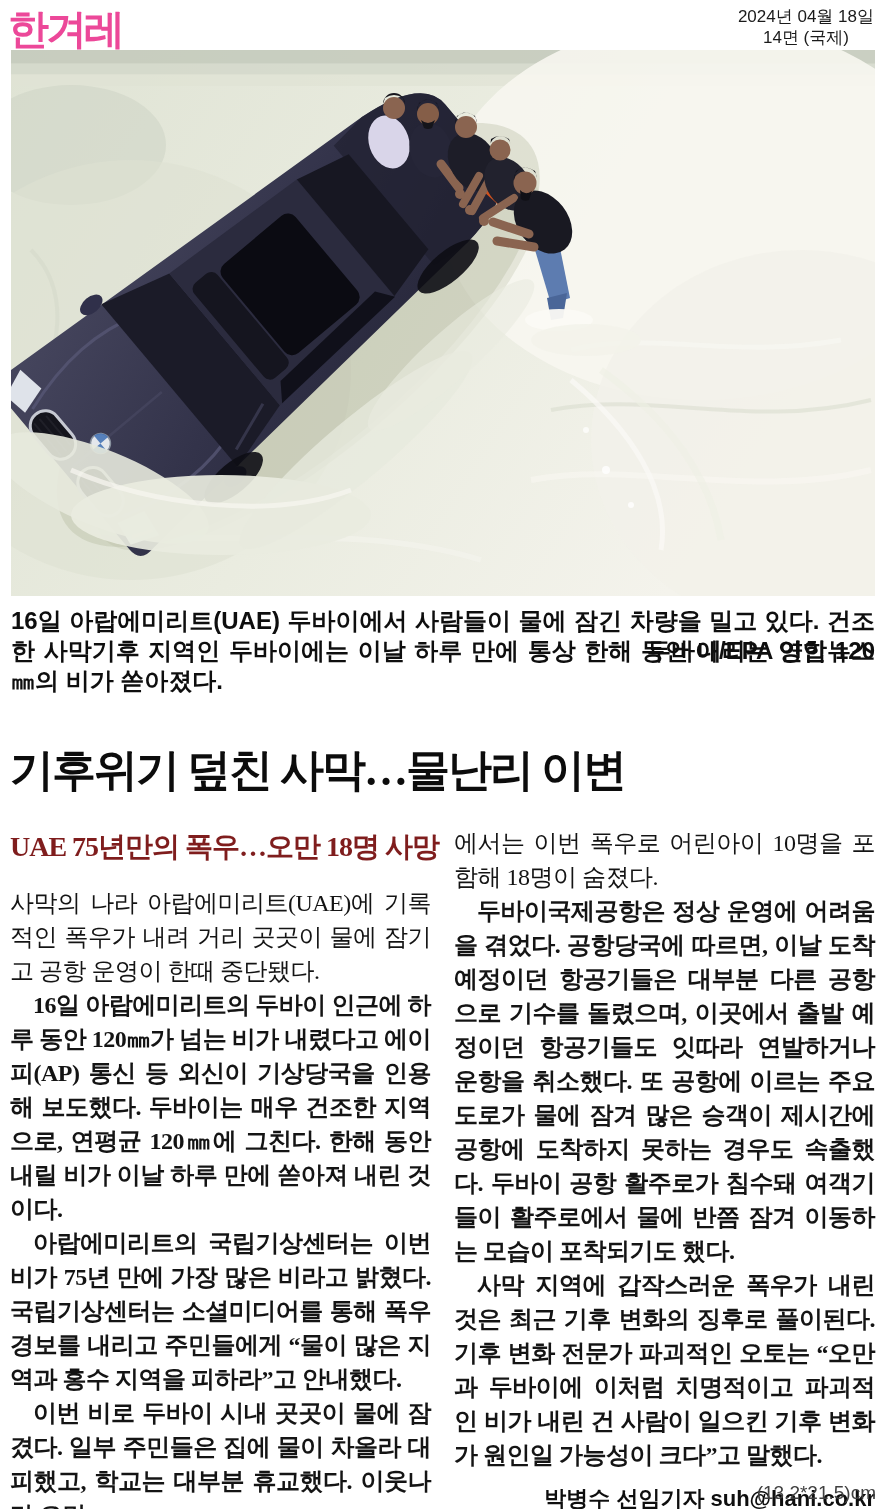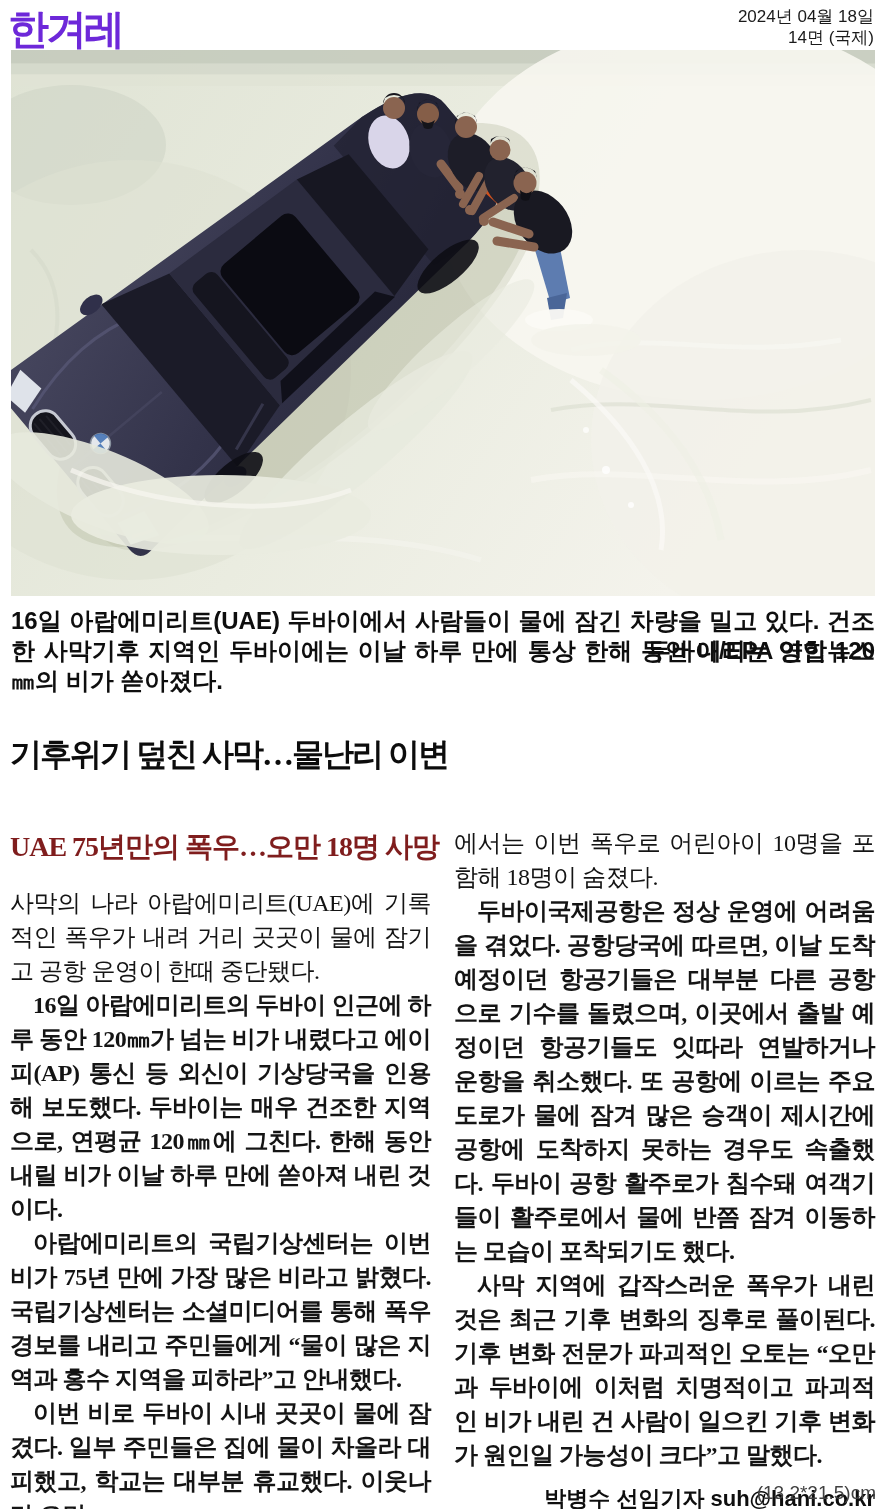--- a/index.html
+++ b/index.html
@@ -1,37 +1,37 @@
 <!DOCTYPE html>
 <html><head>
 <meta charset="utf-8">
 <style>
   html,body{margin:0;padding:0;background:#ffffff;}
   #page{position:relative;width:881px;height:1509px;background:#fff;overflow:hidden;
         font-family:"Liberation Sans","DejaVu Sans",sans-serif;color:#111;}
 
   
   .logo{position:absolute;left:8px;top:2px;font-size:41px;font-weight:900;
-        letter-spacing:-3px;color:#6d28d9;font-family:"DejaVu Sans","Liberation Sans",sans-serif;}
-  .dateblock{position:absolute;right:7px;top:6px;text-align:right;
+        letter-spacing:-3px;color:#ec4899;font-family:"DejaVu Sans","Liberation Sans",sans-serif;}
+  .dateblock{position:absolute;right:7px;top:6px;text-align:center;
              font-size:17px;line-height:21px;color:#1a1a1a;}
 
   
   .photo{position:absolute;left:11px;top:50px;width:864px;height:546px;overflow:hidden;}
 
   
   .caption{position:absolute;left:11px;top:606px;width:864px;
            font-size:24px;line-height:30px;font-weight:700;color:#0e0e0e;
            text-align:justify;word-break:break-all;}
   .credit{position:absolute;right:0;top:30px;font-weight:800;white-space:nowrap;margin-left:20px;}
 
   
   .headline{position:absolute;left:10px;top:710px;width:866px;
             font-family:"Liberation Serif","DejaVu Serif",serif;
-            font-size:32px;font-weight:700;letter-spacing:-2px;color:#0c0c0c;
+            font-size:44px;font-weight:700;letter-spacing:-2px;color:#0c0c0c;
             line-height:1.45;}
 
   
   .cols{position:absolute;left:10px;top:826px;width:866px;display:flex;gap:23px;}
   .col{width:421px;}
   .subhead{font-family:"Liberation Serif","DejaVu Serif",serif;
            font-size:28px;font-weight:600;letter-spacing:-1px;color:#7f1d1d;
            margin:2px 0 20px 0;white-space:nowrap;}
   .body-p{font-family:"Liberation Serif","DejaVu Serif",serif;
           font-size:24px;line-height:34px;letter-spacing:-0.5px;color:#141414;

